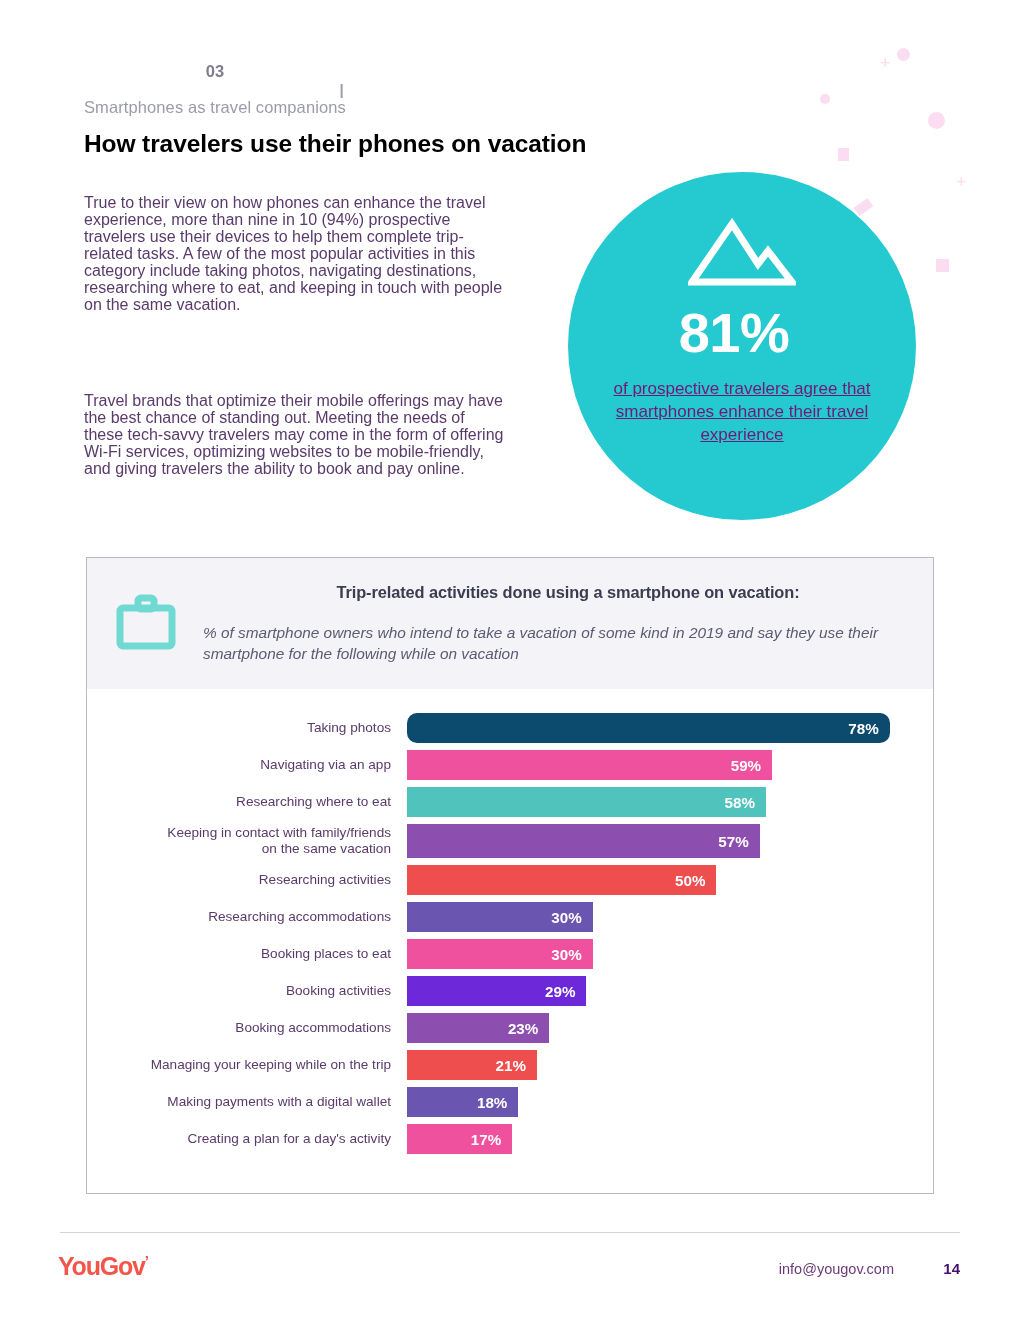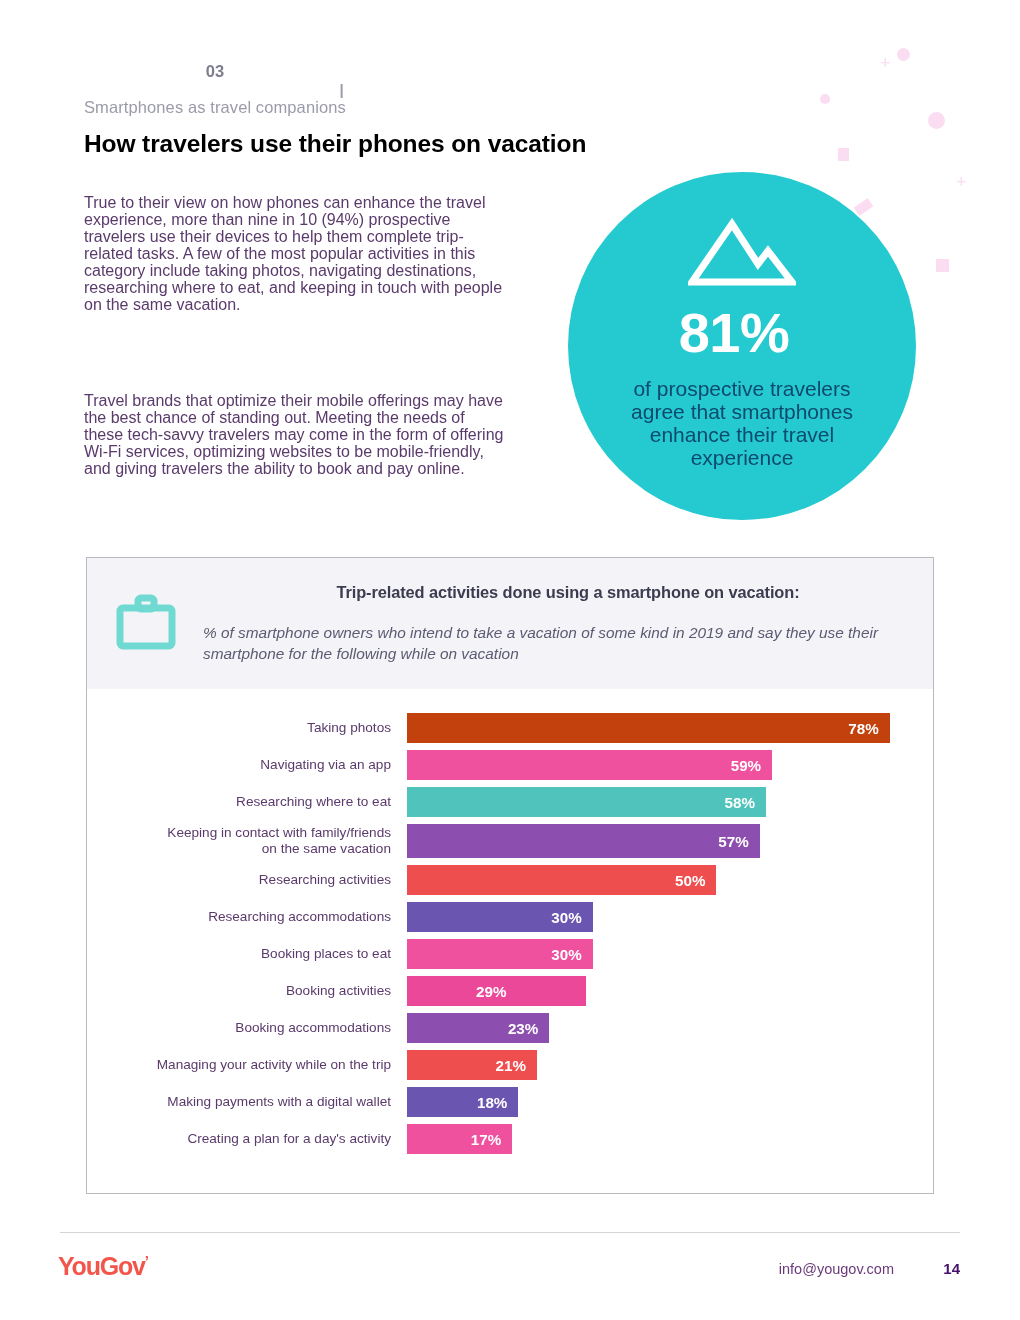--- a/index.html
+++ b/index.html
@@ -78,23 +78,24 @@
   .stat-icon { position: absolute; left: 50%; top: 44px; transform: translateX(-50%); }
   .stat-value {
     position: absolute; left: 0; right: 16px; top: 128px;
     color: #ffffff;
     font-size: 56px;
     font-weight: bold;
     letter-spacing: -0.5px;
   }
   .stat-caption {
     position: absolute; left: 42px; right: 42px; top: 205px;
-    color: #0c4a6e;
-    font-size: 21px;
+    color: #701a75;
+    font-size: 17px;
     line-height: 23px;
+    text-decoration: underline;
   }
 
   
   .panel {
     position: absolute;
     left: 86px; top: 557px;
     width: 848px;
     height: 637px;
     border: 1px solid #B9B9BF;
     background: #ffffff;
@@ -237,21 +238,21 @@
     <div class="panel-head-text">
       <div class="panel-title">Trip-related activities done using a smartphone on vacation:</div>
       <div class="panel-sub">% of smartphone owners who intend to take a vacation of some kind in 2019 and say they use their smartphone for the following while on vacation</div>
     </div>
   </div>
 
   <div class="chart" id="chart-rows">
       <div class="bar-row">
         <div class="bar-label">Taking photos</div>
         <div class="bar-track">
-          <div class="bar" style="background: #c2410c; width: 91.7647%;">
+          <div class="bar" style="background: #0c4a6e; width: 91.7647%; border-radius: 10px;">
             <span>78%</span>
           </div>
         </div>
       </div>
       <div class="bar-row">
         <div class="bar-label">Navigating via an app</div>
         <div class="bar-track">
           <div class="bar" style="background: rgb(239, 81, 159); width: 69.4118%;">
             <span>59%</span>
           </div>
@@ -293,35 +294,35 @@
         <div class="bar-label">Booking places to eat</div>
         <div class="bar-track">
           <div class="bar" style="background: rgb(239, 81, 159); width: 35.2941%;">
             <span>30%</span>
           </div>
         </div>
       </div>
       <div class="bar-row">
         <div class="bar-label">Booking activities</div>
         <div class="bar-track">
-          <div class="bar" style="background: #ec4899; width: 34.1176%; justify-content: center;">
+          <div class="bar" style="background: #6d28d9; width: 34.1176%;">
             <span>29%</span>
           </div>
         </div>
       </div>
       <div class="bar-row">
         <div class="bar-label">Booking accommodations</div>
         <div class="bar-track">
           <div class="bar" style="background: rgb(140, 79, 175); width: 27.0588%;">
             <span>23%</span>
           </div>
         </div>
       </div>
       <div class="bar-row">
-        <div class="bar-label">Managing your activity while on the trip</div>
+        <div class="bar-label">Managing your keeping while on the trip</div>
         <div class="bar-track">
           <div class="bar" style="background: rgb(239, 78, 78); width: 24.7059%;">
             <span>21%</span>
           </div>
         </div>
       </div>
       <div class="bar-row">
         <div class="bar-label">Making payments with a digital wallet</div>
         <div class="bar-track">
           <div class="bar" style="background: rgb(106, 85, 176); width: 21.1765%;">

